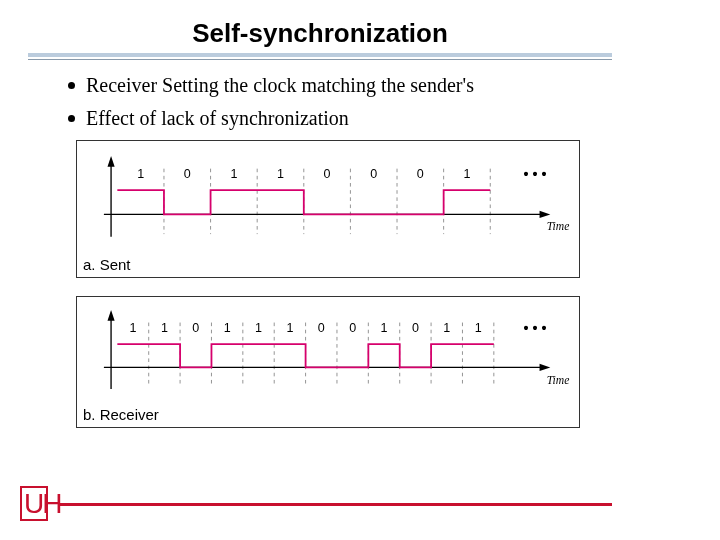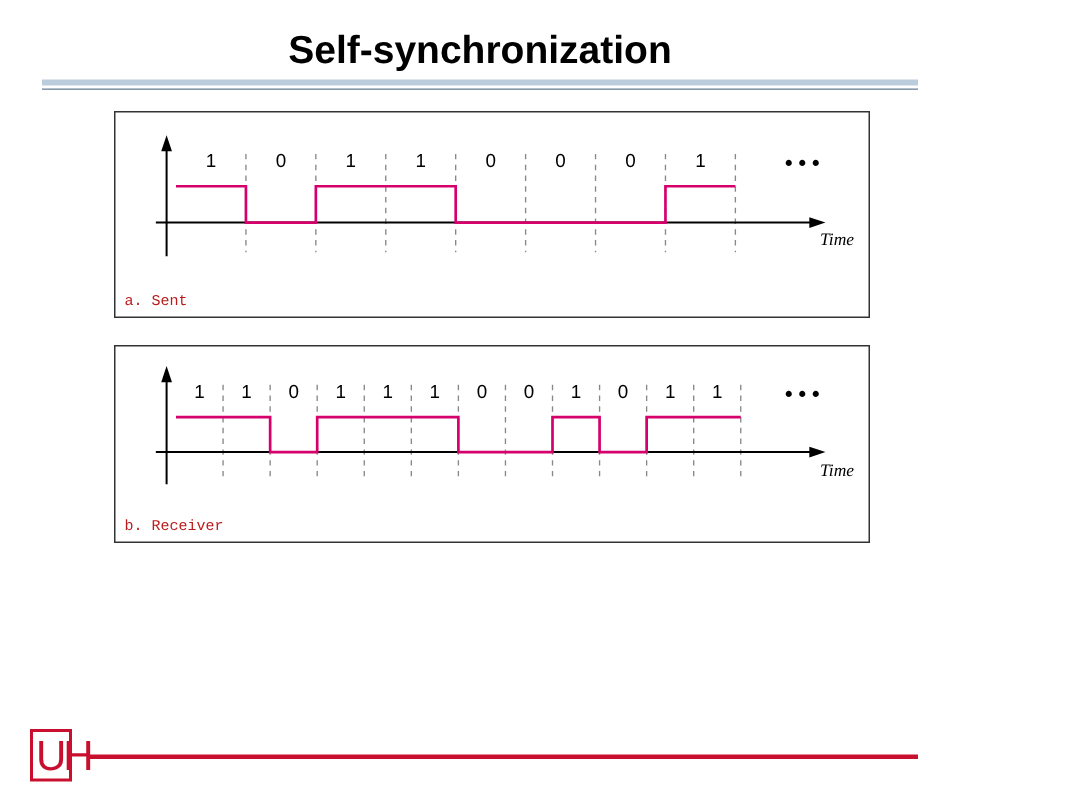--- a/index.html
+++ b/index.html
@@ -8,21 +8,21 @@
   .rule{margin:4px 28px 0 28px;border-top:4px solid #bcd;border-bottom:1px solid #bcd;height:2px;position:relative}
   .rule::after{content:"";display:block;height:1px;background:#89a;margin-top:2px}
   .bullets{margin:14px 24px 0 28px}
   .bullets li{font-size:20px;margin-bottom:10px;list-style:none;position:relative;padding-left:18px}
   .bullets li::before{content:"";position:absolute;left:0;top:8px;width:7px;height:7px;border-radius:50%;background:#000}
 
   .figwrap{margin:4px 60px 0 76px}
   .panel{border:1px solid #333;position:relative;background:#fff;box-sizing:border-box;margin-bottom:18px}
   .panel.a{height:138px}
   .panel.b{height:132px}
-  .caption{position:absolute;left:6px;bottom:4px;font-family:Liberation Mono, monospace;font-size:10px;color:#b91c1c}
+  .caption{position:absolute;left:6px;bottom:4px;font-family:Liberation Sans, sans-serif;font-size:15px;color:#000000}
 
   .axis-y, .axis-x{stroke:#000;stroke-width:1.5}
   .arrow{fill:#000}
   .grid{stroke:#888;stroke-width:1;stroke-dasharray:4 4}
   .wave{stroke:#d6006c;stroke-width:2;fill:none}
   .bit{font:14px Arial,Helvetica,sans-serif;text-anchor:middle}
   .tlabel{font:italic 13px "Times New Roman",serif}
   .dots{font:bold 16px Arial,Helvetica,sans-serif}
 
   .logo{position:absolute;left:20px;bottom:20px;font-family:Arial,Helvetica,sans-serif;font-weight:normal}
@@ -32,20 +32,22 @@
   .footrule{position:absolute;left:60px;right:28px;bottom:34px;border-top:3px solid #c8102e}
 </style>
 </head>
 <body>
 
 <div class="slide">
   <div class="title">Self-synchronization</div>
   <div class="rule"></div>
 
   <ul class="bullets">
+    <li>Receiver Setting the clock matching the sender's</li>
+    <li>Effect of lack of synchronization</li>
   </ul>
 
   <div class="figwrap">
     <div class="panel a">
       <svg id="svgA" width="100%" height="100%" viewBox="0 0 560 138">
         <line class="grid" x1="461" x2="461" y1="24" y2="97"></line>
           <line class="grid" x1="409" x2="409" y1="24" y2="97"></line>
           <line class="grid" x1="357" x2="357" y1="24" y2="97"></line>
           <line class="grid" x1="305" x2="305" y1="24" y2="97"></line>
           <line class="grid" x1="253" x2="253" y1="24" y2="97"></line>

